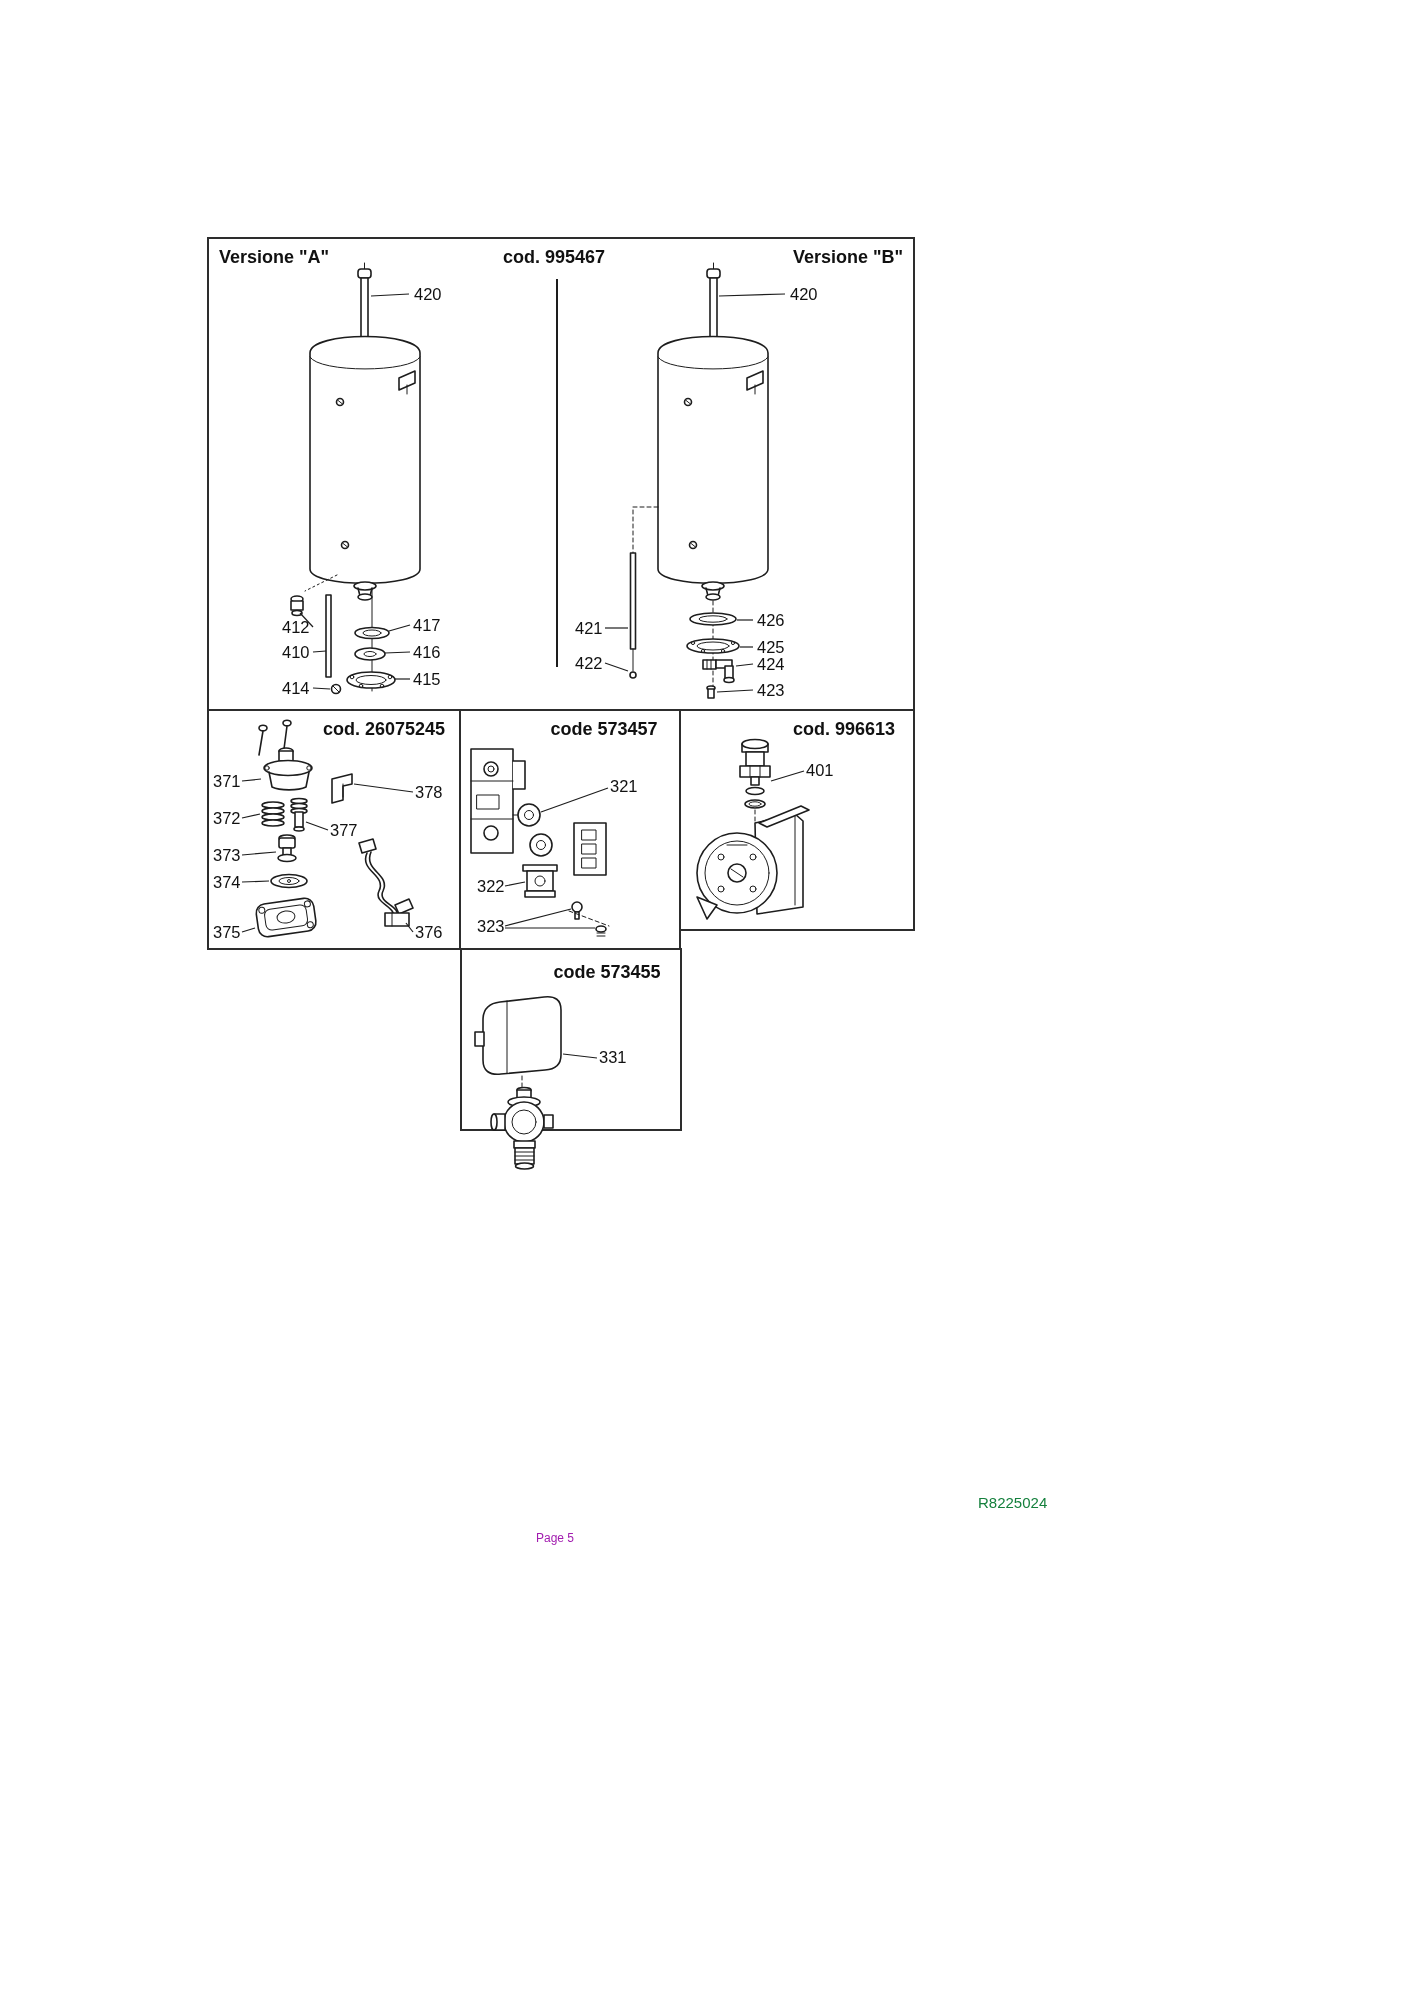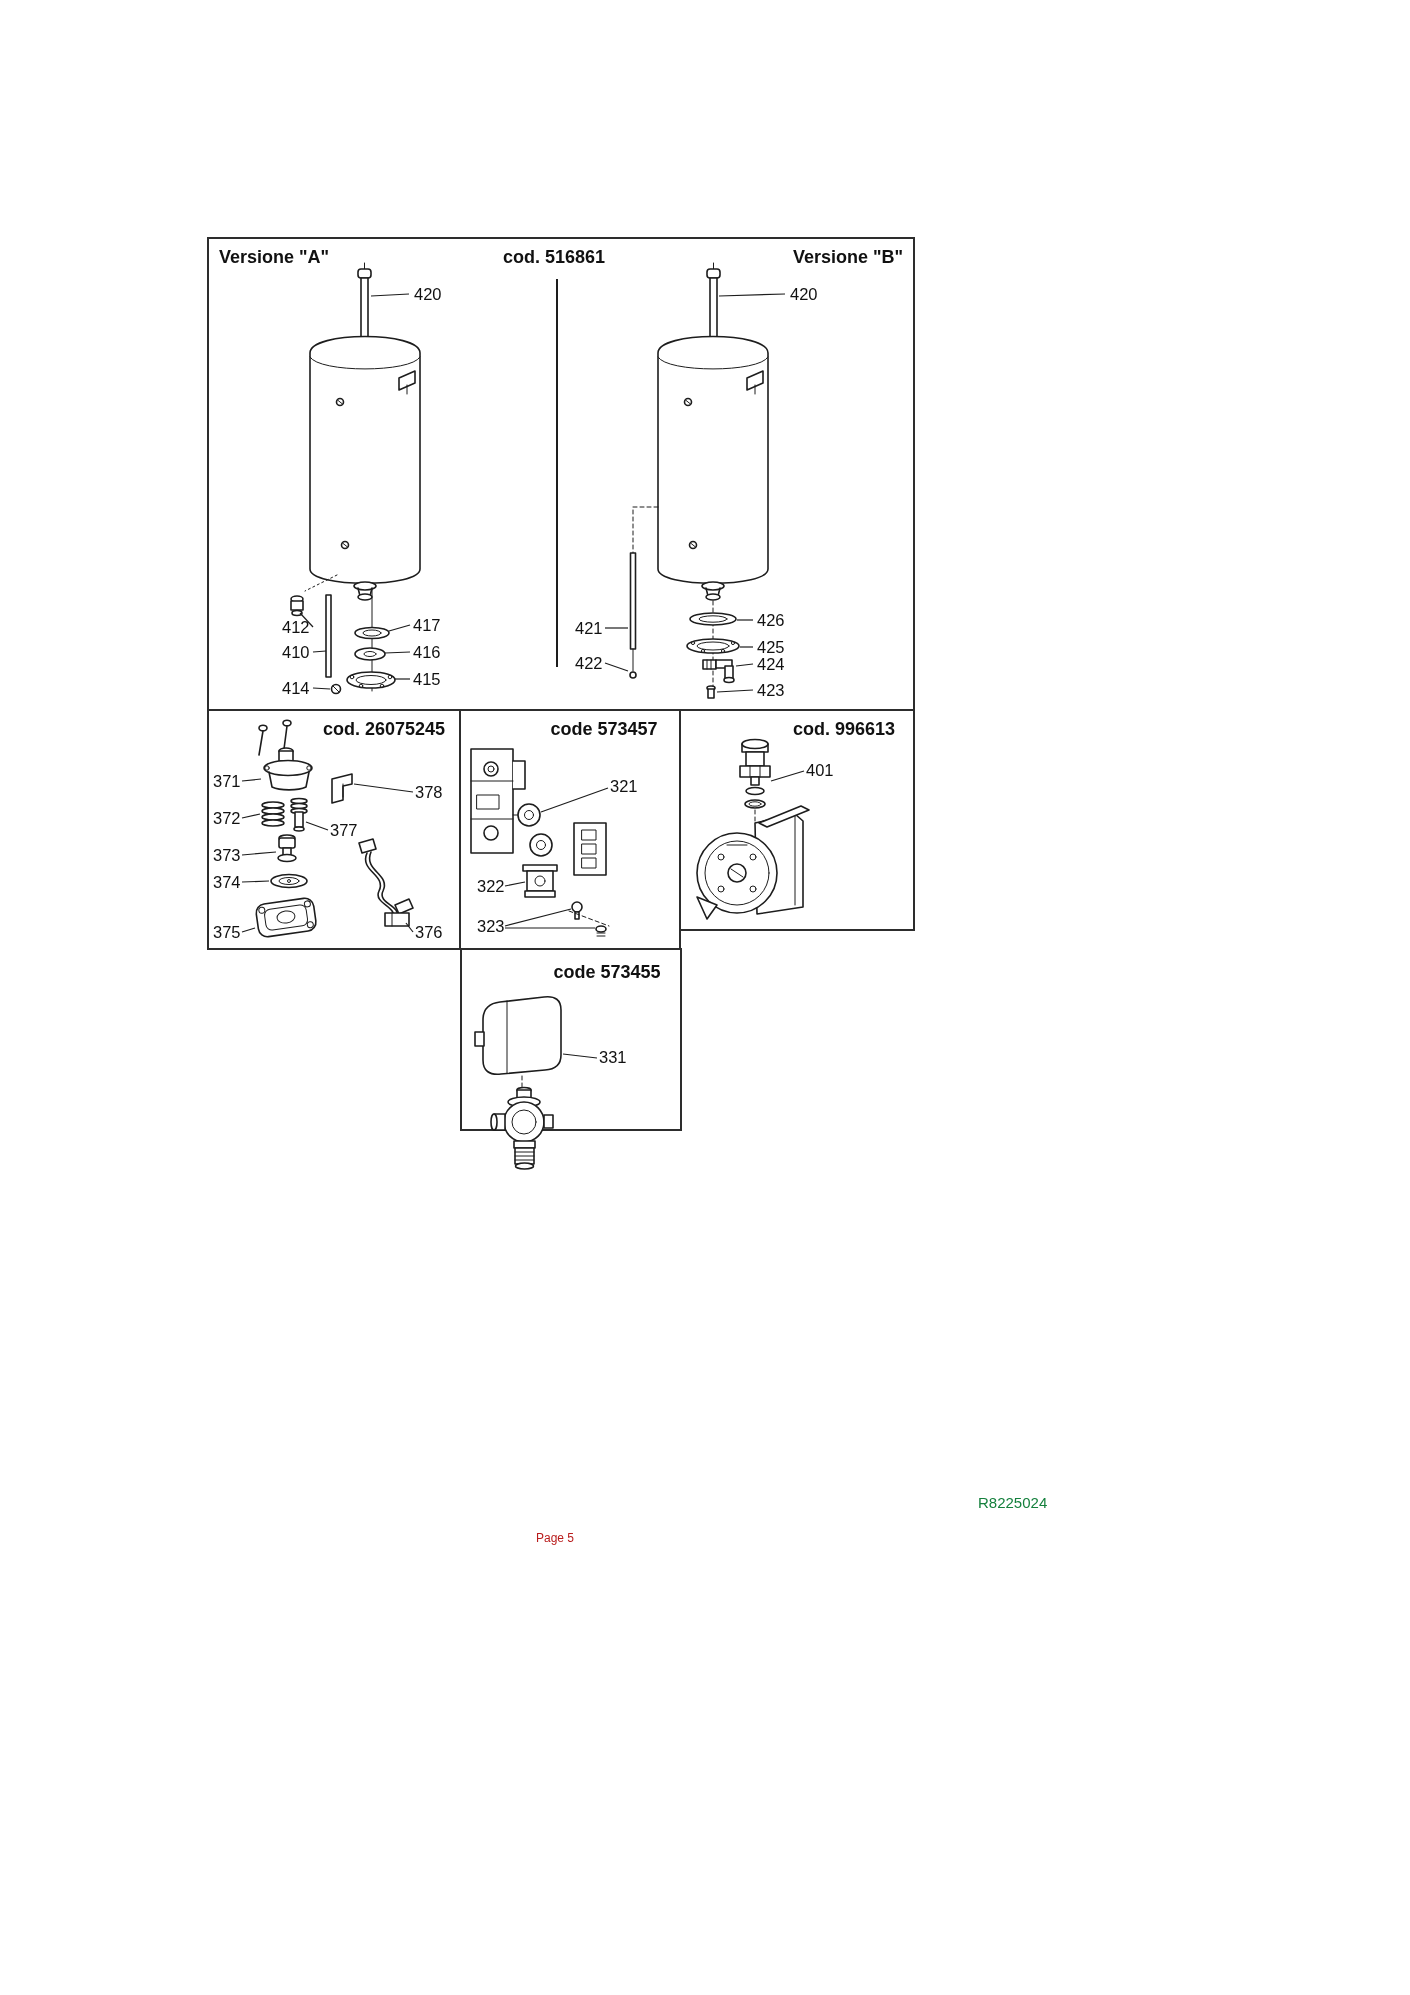--- a/index.html
+++ b/index.html
@@ -9,30 +9,30 @@
   .t-center{transform:translateX(-50%);}
   svg{position:absolute;left:0;top:0;}
   .ln{stroke:#1d1d1d;stroke-width:1.6;fill:none;stroke-linecap:round;stroke-linejoin:round;}
   .fw{fill:#ffffff;}
   .thin{stroke-width:1;}
   .dash{stroke-dasharray:4 3;}
   .dot{stroke-dasharray:2 3;}
   .ldr{stroke:#1d1d1d;stroke-width:1.2;fill:none;}
   text.part{font:16.5px "Liberation Sans",sans-serif;fill:#111;stroke:none;}
   .footer-ref{position:absolute;left:978px;top:1494px;font:15px "Liberation Sans",sans-serif;color:#15803d;}
-  .page-num{position:absolute;left:536px;top:1531px;font:12px "Liberation Sans",sans-serif;color:#b91c1c;}
+  .page-num{position:absolute;left:536px;top:1531px;font:12px "Liberation Sans",sans-serif;color:#a21caf;}
 </style>
 </head>
 <body>
 
 <div class="sheet">
 
   <div class="panel" style="left:207px;top:237px;width:708px;height:474px;">
     <div class="panel-title" style="left:10px;">Versione "A"</div>
-    <div class="panel-title t-center" style="left:345px;">cod. 516861</div>
+    <div class="panel-title t-center" style="left:345px;">cod. 995467</div>
     <div class="panel-title" style="right:10px;">Versione "B"</div>
 
     <svg width="704" height="470" viewBox="0 0 704 470">
 
       <line x1="348" y1="40" x2="348" y2="428" stroke="#1d1d1d" stroke-width="2"></line>
 
       <g>
 
         <line x1="155.5" y1="24" x2="155.5" y2="32" class="ln thin"></line>
         <rect x="149" y="30" width="13" height="9" rx="3" class="ln fw"></rect>

